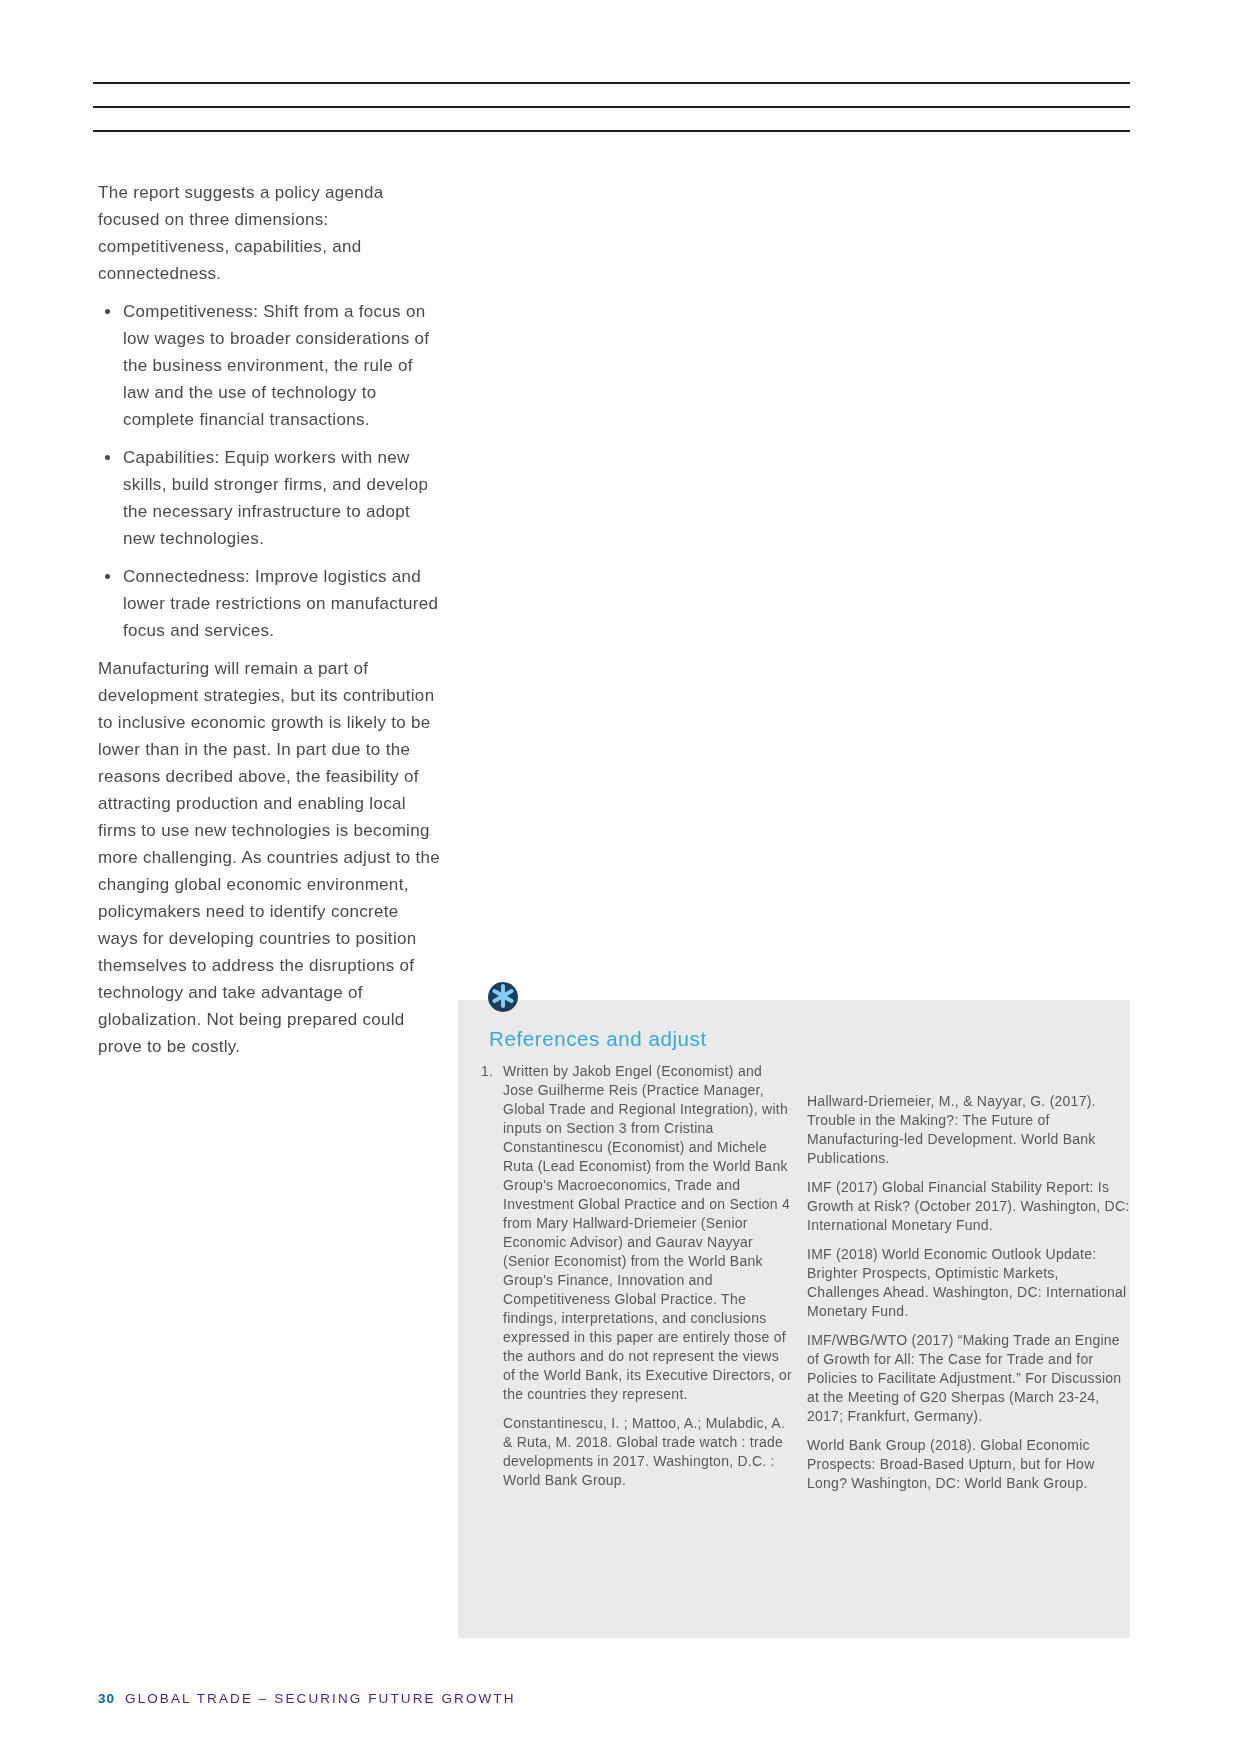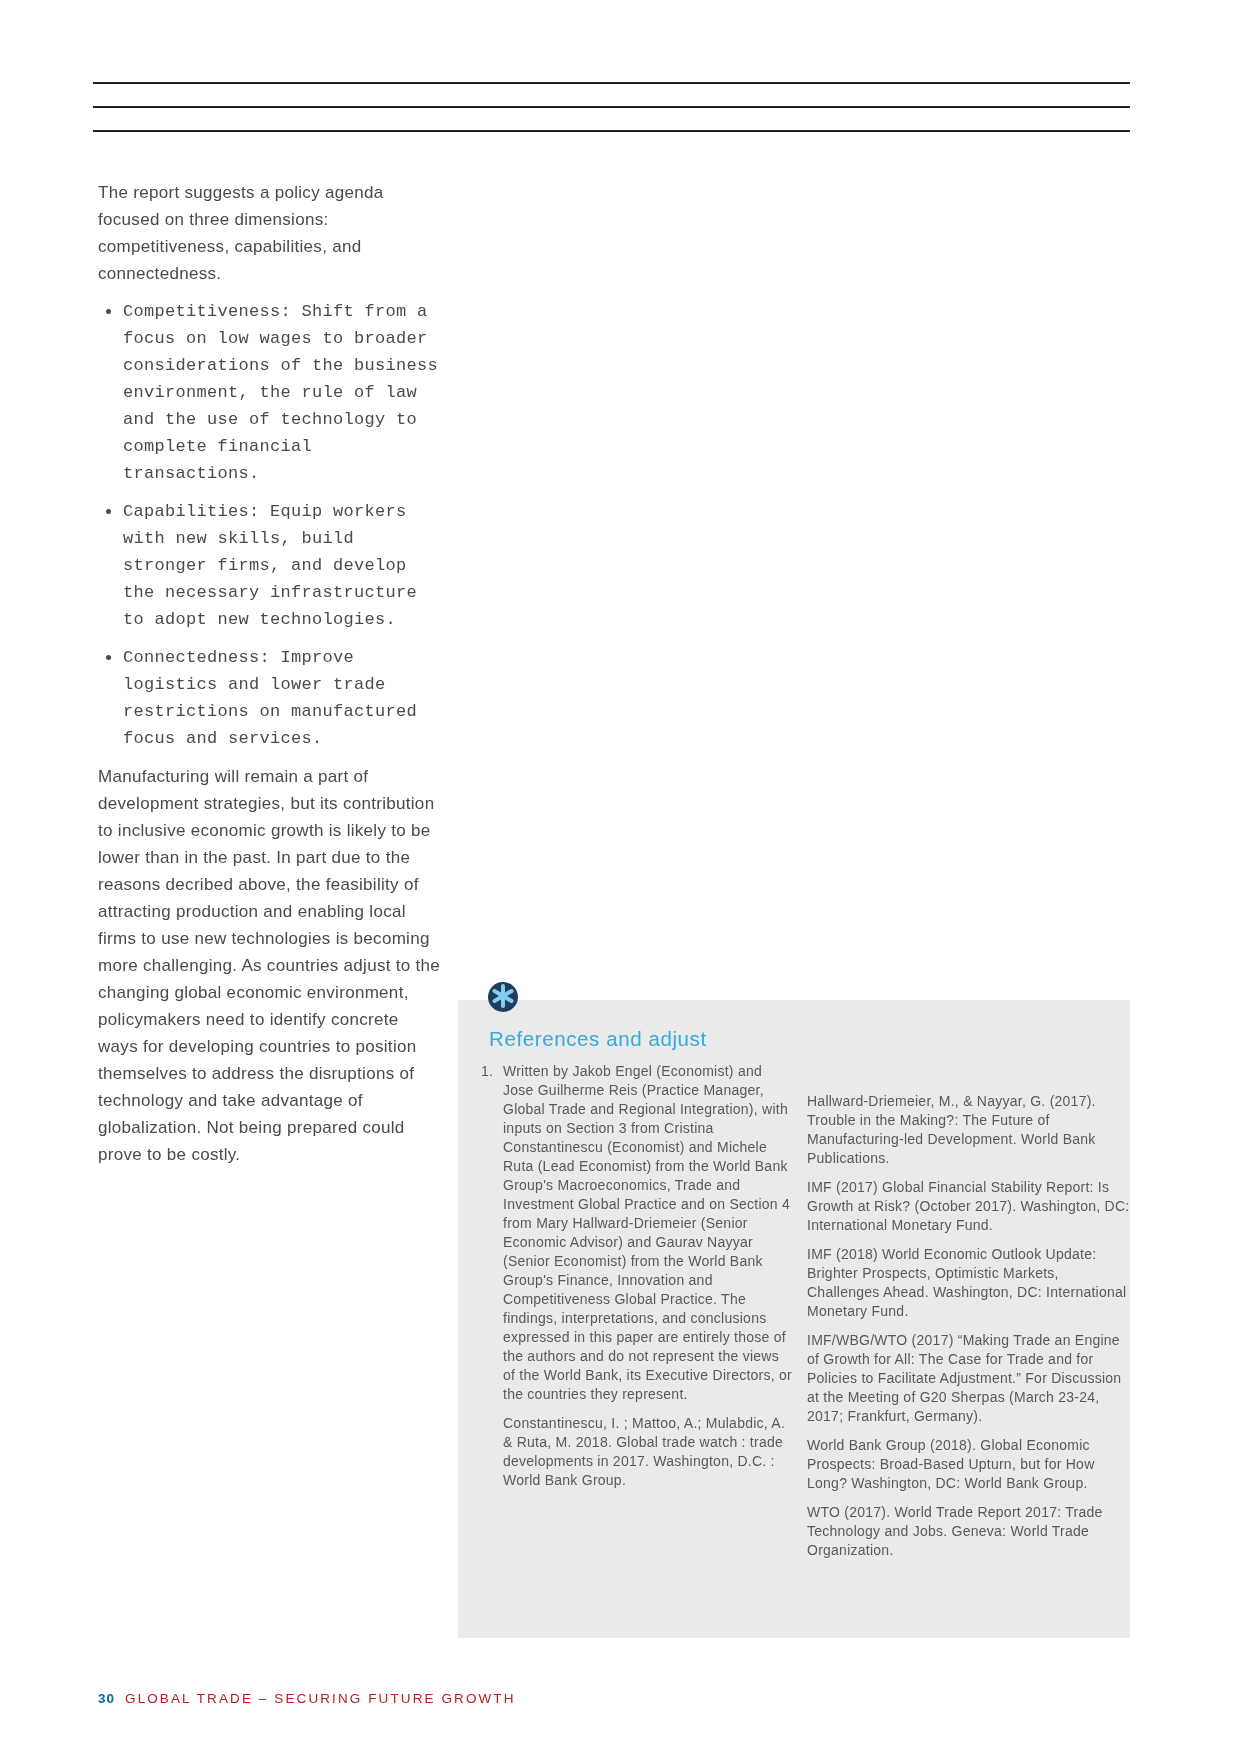--- a/index.html
+++ b/index.html
@@ -16,21 +16,21 @@
   .rule-2{top:106px;}
   .rule-3{top:130px;}
 
   
   .left-col{
     position:absolute;left:98px;top:179px;width:345px;
     color:#4a4a4a;font-size:17px;line-height:27px;letter-spacing:0.3px;
     font-weight:400;
   }
   .left-col p{margin:0 0 11px 0;}
-  .left-col ul{margin:0 0 11px 0;padding:0 0 0 24px;list-style:disc outside;font-family:Liberation Mono, monospace;}
+  .left-col ul{margin:0 0 11px 0;padding:0 0 0 24px;list-style:disc outside;}
   .left-col li{margin:0 0 11px 0;padding-left:1px;}
   .left-col li:last-child{margin-bottom:0;}
 
   
   .ref-box{
     position:absolute;left:458px;top:1000px;width:672px;height:638px;
     background:#e9eae9;
   }
   .ref-icon{
     position:absolute;left:487px;top:981px;width:32px;height:32px;
@@ -49,21 +49,21 @@
   .ref-para{margin:0 0 10px 0;}
   .ref-note{position:relative;padding-left:22px;margin:0 0 10px 0;}
   .ref-num{position:absolute;left:0;top:0;}
 
   
   .footer{
     position:absolute;left:98px;top:1690px;
     font-size:13.5px;line-height:18px;white-space:nowrap;
   }
   .footer .page-num{color:#0369a1;font-weight:bold;letter-spacing:1px;}
-  .footer .footer-title{color:#b91c1c;letter-spacing:2.1px;margin-left:10px;}
+  .footer .footer-title{color:#4c1d95;letter-spacing:2.1px;margin-left:10px;}
 </style>
 </head>
 <body>
 
 <div class="page">
 
   <div class="rule rule-1"></div>
   <div class="rule rule-2"></div>
   <div class="rule rule-3"></div>
 
@@ -101,20 +101,19 @@
       <span>Constantinescu, I. ; Mattoo, A.; Mulabdic, A. &amp; Ruta, M. 2018. Global trade watch : trade developments in 2017. Washington, D.C. : World Bank Group.</span>
     </div>
   </div>
 
   <div class="ref-col ref-col-2">
     <p class="ref-para">Hallward-Driemeier, M., &amp; Nayyar, G. (2017). Trouble in the Making?: The Future of Manufacturing-led Development. World Bank Publications.</p>
     <p class="ref-para">IMF (2017) Global Financial Stability Report: Is Growth at Risk? (October 2017). Washington, DC: International Monetary Fund.</p>
     <p class="ref-para">IMF (2018) World Economic Outlook Update: Brighter Prospects, Optimistic Markets, Challenges Ahead. Washington, DC: International Monetary Fund.</p>
     <p class="ref-para">IMF/WBG/WTO (2017) “Making Trade an Engine of Growth for All: The Case for Trade and for Policies to Facilitate Adjustment.” For Discussion at the Meeting of G20 Sherpas (March 23-24, 2017; Frankfurt, Germany).</p>
     <p class="ref-para">World Bank Group (2018). Global Economic Prospects: Broad-Based Upturn, but for How Long? Washington, DC: World Bank Group.</p>
-    <p class="ref-para">WTO (2017). World Trade Report 2017: Trade Technology and Jobs. Geneva: World Trade Organization.</p>
   </div>
 
   <div class="footer">
     <span class="page-num">30</span><span class="footer-title">GLOBAL TRADE – SECURING FUTURE GROWTH</span>
   </div>
 
 </div>
 
 </body></html>

